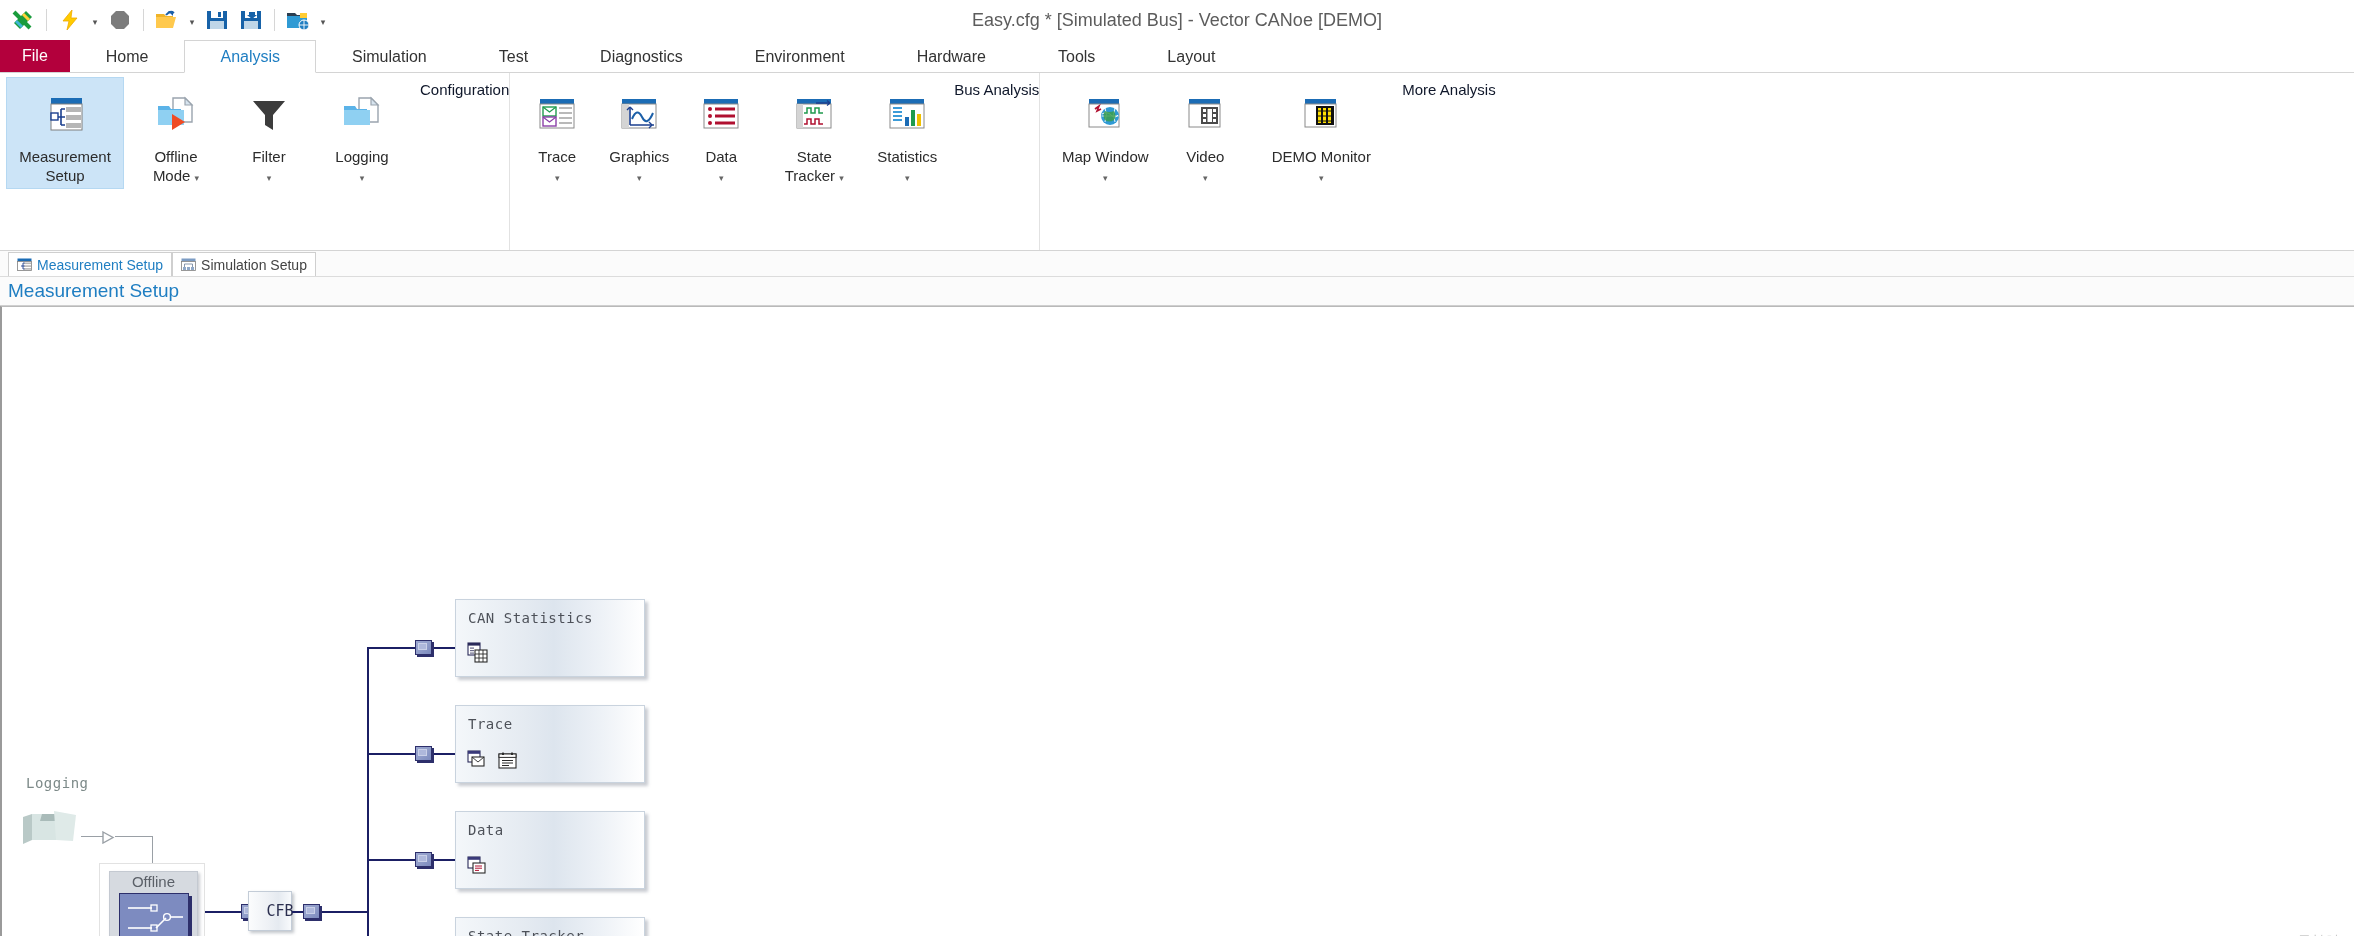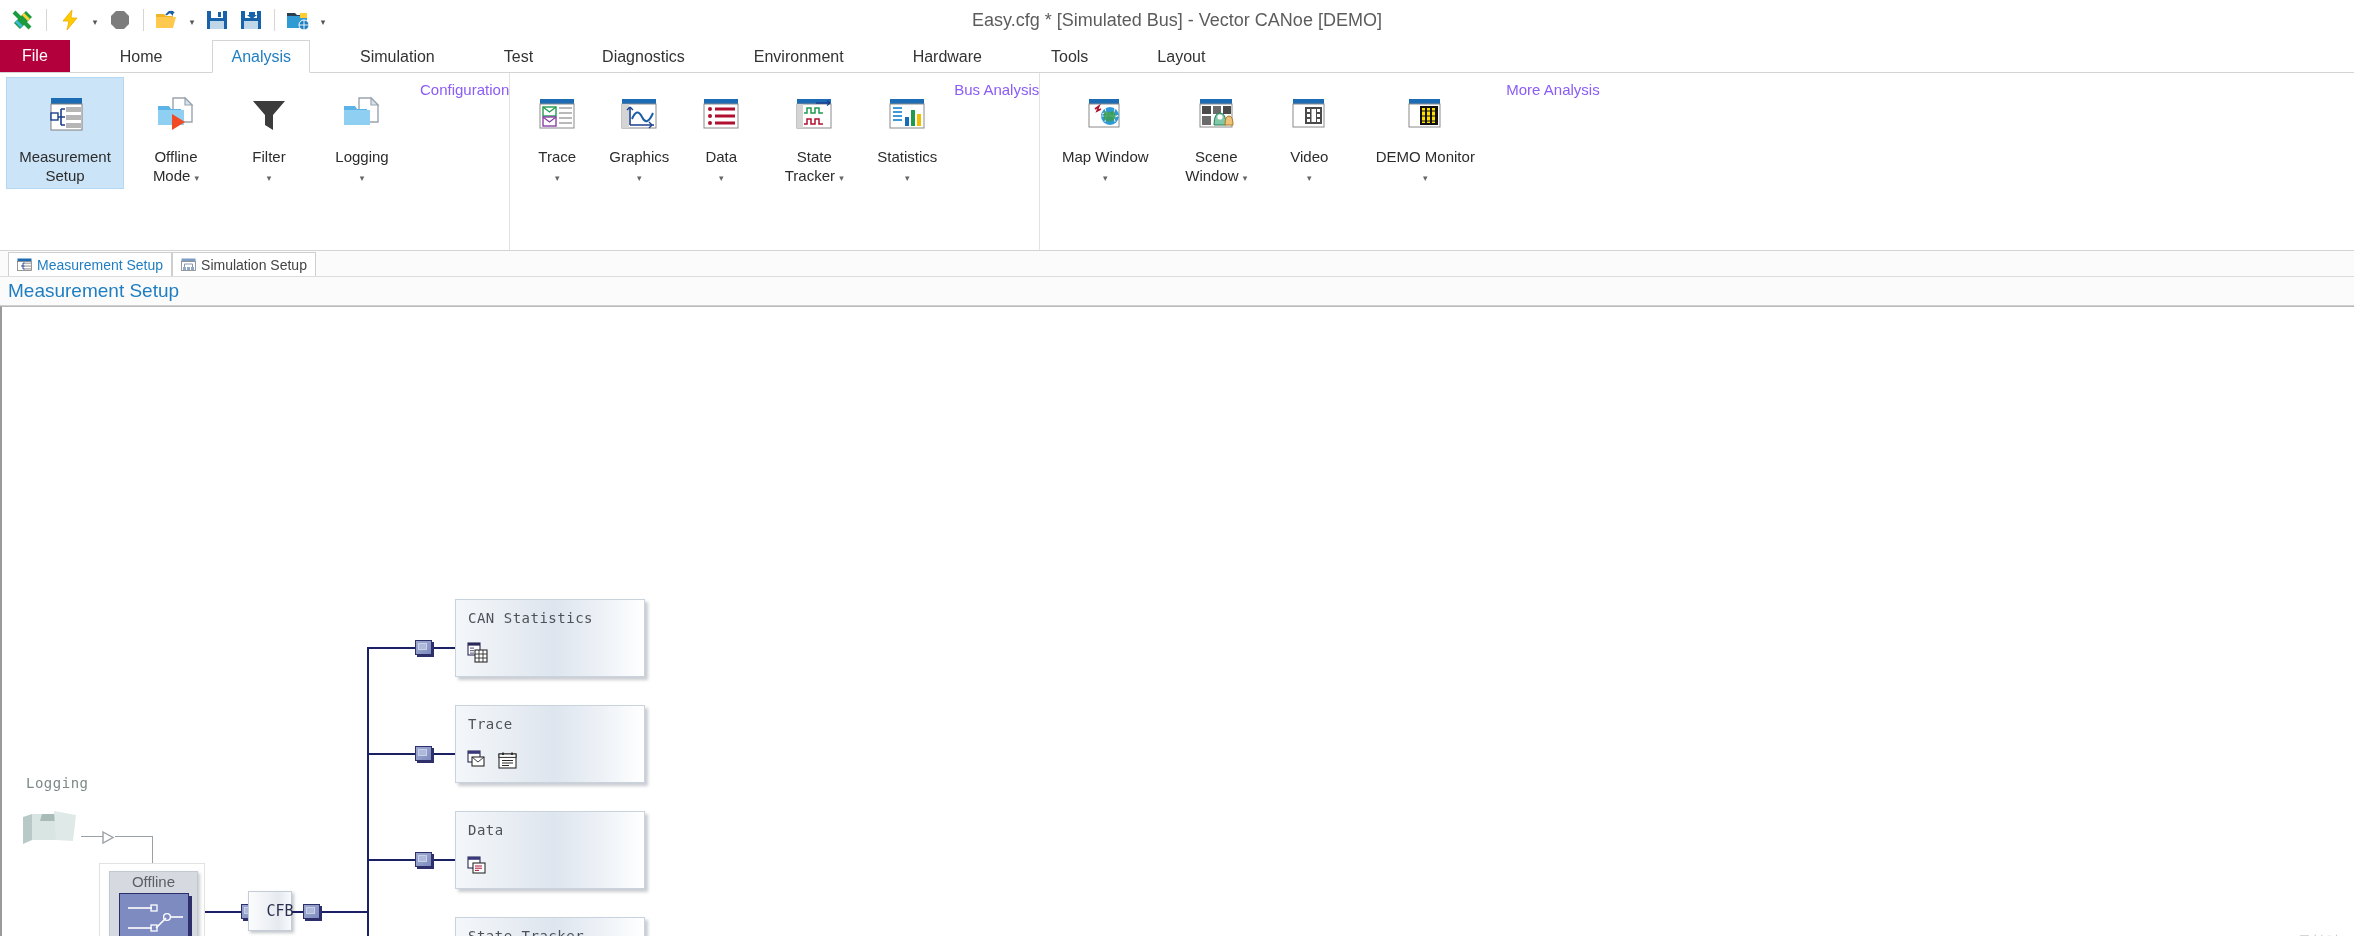--- a/index.html
+++ b/index.html
@@ -59,26 +59,25 @@
     background: #b3003c;
     color: #ffffff;
     font-size: 16px;
     padding: 0 22px;
     display: flex; align-items: center;
     cursor: default;
   }
   .tab {
     font-size: 16px;
     color: #333333;
-    padding: 0 18px;
+    padding: 0 35px;
     display: flex; align-items: center;
     cursor: default;
     border: 1px solid transparent;
     border-bottom: none;
-    margin-left: 31px;
   }
   .tab.active {
     color: #1f7ec2;
     border: 1px solid #d4d4d4;
     border-bottom: 1px solid #ffffff;
     background: #ffffff;
     margin-bottom: -1px;
   }
 
   
@@ -99,21 +98,21 @@
   .rgroup + .rgroup { border-left: 1px solid #e2e2e2; }
   .rgroup-items {
     display: flex;
     align-items: flex-start;
     height: 118px;
     padding: 0 6px;
   }
   .rgroup-label {
     text-align: center;
     font-size: 15px;
-    color: #8b5cf6;
+    color: #0f172a;
     padding-top: 4px;
   }
   .rbtn {
     width: 104px;
     min-height: 112px;
     display: flex;
     flex-direction: column;
     align-items: center;
     padding-top: 12px;
     cursor: default;
@@ -570,40 +569,20 @@
             <path d="M18.5 21 h17" stroke="#ffffff" stroke-width="0.9"></path>
             <path d="M22 16 q4 2 9 0 q3 5 0 9 q-5 3 -9 0 q-3 -5 0 -9" fill="#3a9e4e" opacity="0.85"></path>
           </svg>
         </div>
         <div class="rbtn-label">
           <span>Map Window</span><br>
           <span class="rbtn-caret">▾</span>
         </div>
       </div>
 
-      <div class="rbtn">
-        <div class="rbtn-icon">
-          <svg width="44" height="42" viewBox="0 0 44 42">
-            <rect x="6" y="4" width="32" height="5" fill="#1b6cb5"></rect>
-            <rect x="6" y="9" width="32" height="23" fill="#ffffff" stroke="#8a8a8a" stroke-width="1"></rect>
-            <rect x="8" y="11" width="9" height="8" fill="#4a4a4a"></rect>
-            <rect x="19" y="11" width="8" height="8" fill="#6a6a6a"></rect>
-            <rect x="29" y="11" width="8" height="8" fill="#4a4a4a"></rect>
-            <rect x="8" y="21" width="9" height="9" fill="#6a6a6a"></rect>
-            <path d="M20 30 q0 -12 6 -12 q6 0 6 12 Z" fill="#7fc8a8" stroke="#2e7a58" stroke-width="1"></path>
-            <circle cx="26" cy="22" r="2.6" fill="#ffffff"></circle>
-            <path d="M31 30 q0 -9 4 -9 q4 0 4 9 Z" fill="#f0c178" stroke="#b07a24" stroke-width="1"></path>
-          </svg>
-        </div>
-        <div class="rbtn-label">
-          <span>Scene</span><br>
-          <span>Window</span>
-          <span class="rbtn-caret">▾</span>
-        </div>
-      </div>
 
       <div class="rbtn narrow">
         <div class="rbtn-icon">
           <svg width="44" height="42" viewBox="0 0 44 42">
             <rect x="6" y="4" width="31" height="5" fill="#1b6cb5"></rect>
             <rect x="6" y="9" width="31" height="23" fill="#ffffff" stroke="#8a8a8a" stroke-width="1"></rect>
             <rect x="18" y="12" width="17" height="17" fill="#4a4a4a"></rect>
             <rect x="20" y="14" width="3" height="3" fill="#ffffff"></rect>
             <rect x="20" y="19" width="3" height="3" fill="#ffffff"></rect>
             <rect x="20" y="24" width="3" height="3" fill="#ffffff"></rect>

